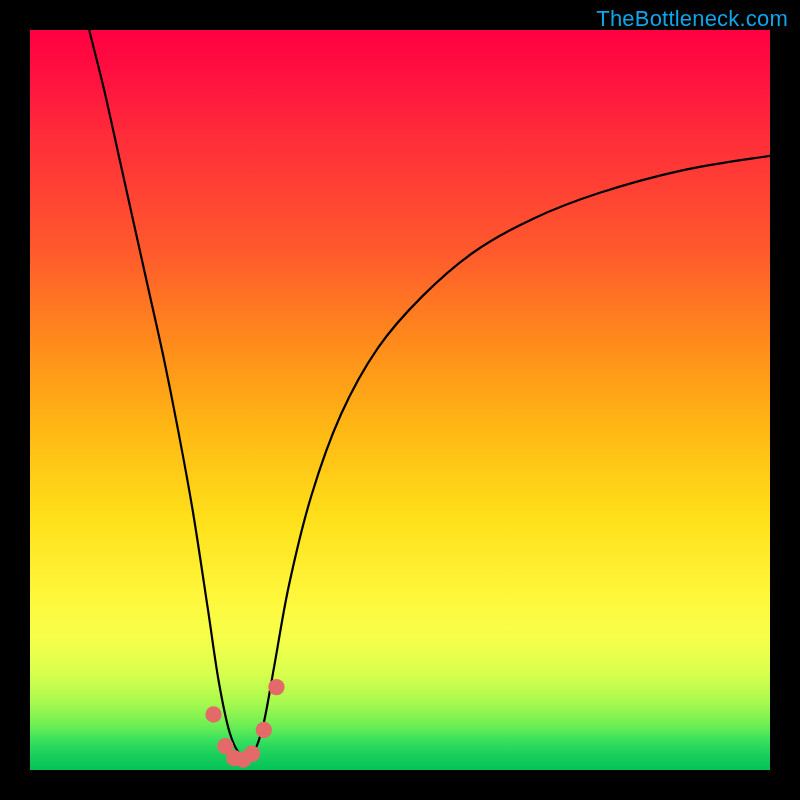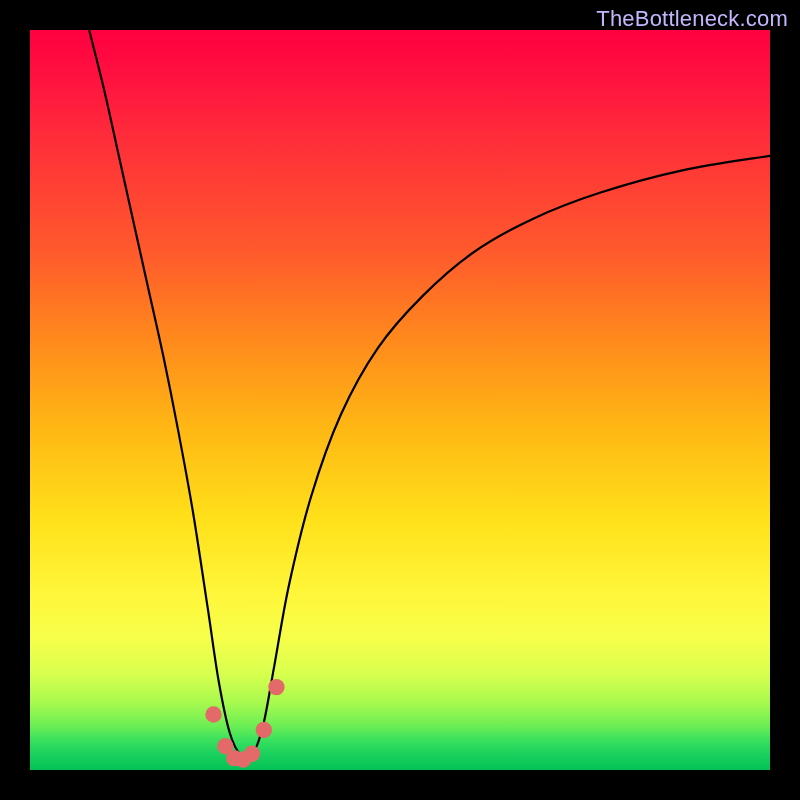--- a/index.html
+++ b/index.html
@@ -42,21 +42,21 @@
       #6dee54 94%,
       #38e05e 96%,
       #18cf5c 98%,
       #04c257 100%
     );
   }
   .watermark {
     position: absolute;
     top: 6px;
     right: 12px;
-    color: #c4b5fd;
+    color: #0ea5e9;
     font-size: 22px;
     letter-spacing: 0.2px;
     font-weight: 500;
     text-align: right;
   }
   svg.curve {
     position: absolute;
     left: 0;
     top: 0;
     width: 100%;

